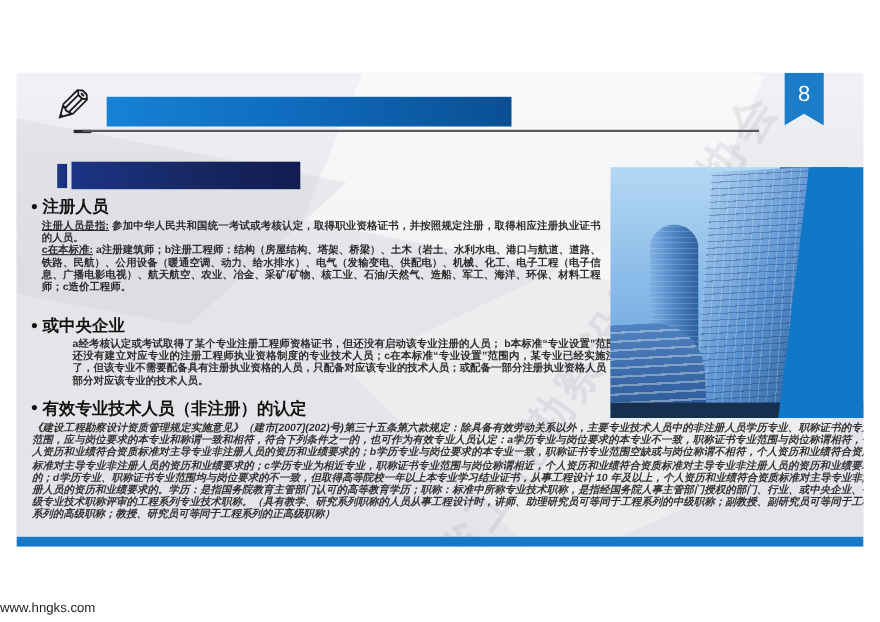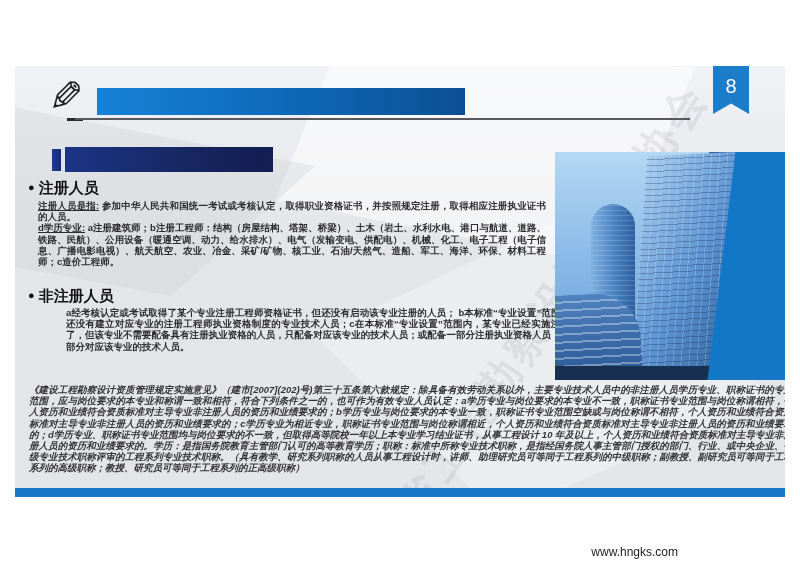--- a/index.html
+++ b/index.html
@@ -122,21 +122,21 @@
   .ph-base { position:absolute; left:0; bottom:0; width:100%; height:14px; background:#17304f; }
   .ph-band {
     position:absolute; left:182px; top:-12px; width:120px; height:260px;
     background:#1377c8; transform:rotate(7deg); transform-origin:top left;
   }
 
   
   .footer-bar { position:absolute; left:0; top:422px; width:770px; height:9px; background:#1778c8; }
   .footer-url {
     position:absolute; left:0; top:545px; width:678px;
-    text-align:right; font-size:12px; color:#1c1c1c;
+    text-align:left; font-size:12px; color:#1c1c1c;
   }
 </style>
 </head>
 <body>
 
 <div class="page">
 
   <div class="slide">
 
     <div class="facet f1"></div>
@@ -149,26 +149,27 @@
     <div class="title-bar"></div>
     <div class="head-rule"></div>
     <div class="page-badge">8</div>
 
     <div class="navy-chip"></div>
     <div class="navy-bar"></div>
 
     <div class="sec-head h1">注册人员</div>
     <div class="body-txt b1">
       <span class="lead">注册人员是指:</span><span> 参加中华人民共和国统一考试或考核认定，取得职业资格证书，并按照规定注册，取得相应注册执业证书的人员。</span><br>
-      <span class="lead">d学历专业:</span><span> a注册建筑师；b注册工程师：结构（房屋结构、塔架、桥梁）、土木（岩土、水利水电、港口与航道、道路、铁路、民航）、公用设备（暖通空调、动力、给水排水）、电气（发输变电、供配电）、机械、化工、电子工程（电子信息、广播电影电视）、航天航空、农业、冶金、采矿/矿物、核工业、石油/天然气、造船、军工、海洋、环保、材料工程师；c造价工程师。</span>
+      <span class="lead">c在本标准:</span><span> a注册建筑师；b注册工程师：结构（房屋结构、塔架、桥梁）、土木（岩土、水利水电、港口与航道、道路、铁路、民航）、公用设备（暖通空调、动力、给水排水）、电气（发输变电、供配电）、机械、化工、电子工程（电子信息、广播电影电视）、航天航空、农业、冶金、采矿/矿物、核工业、石油/天然气、造船、军工、海洋、环保、材料工程师；c造价工程师。</span>
     </div>
 
-    <div class="sec-head h2">非注册人员</div>
+    <div class="sec-head h2">或中央企业</div>
     <div class="body-txt b2">a经考核认定或考试取得了某个专业注册工程师资格证书，但还没有启动该专业注册的人员； b本标准“专业设置”范围内还没有建立对应专业的注册工程师执业资格制度的专业技术人员；c在本标准“专业设置”范围内，某专业已经实施注册了，但该专业不需要配备具有注册执业资格的人员，只配备对应该专业的技术人员；或配备一部分注册执业资格人员，一部分对应该专业的技术人员。</div>
 
+    <div class="sec-head h3">有效专业技术人员（非注册）的认定</div>
     <div class="body-txt b3">《建设工程勘察设计资质管理规定实施意见》（建市[2007](202)号)第三十五条第六款规定：除具备有效劳动关系以外，主要专业技术人员中的非注册人员学历专业、职称证书的专业范围，应与岗位要求的本专业和称谓一致和相符，符合下列条件之一的，也可作为有效专业人员认定：a学历专业与岗位要求的本专业不一致，职称证书专业范围与岗位称谓相符，个人资历和业绩符合资质标准对主导专业非注册人员的资历和业绩要求的；b学历专业与岗位要求的本专业一致，职称证书专业范围空缺或与岗位称谓不相符，个人资历和业绩符合资质标准对主导专业非注册人员的资历和业绩要求的；c学历专业为相近专业，职称证书专业范围与岗位称谓相近，个人资历和业绩符合资质标准对主导专业非注册人员的资历和业绩要求的；d学历专业、职称证书专业范围均与岗位要求的不一致，但取得高等院校一年以上本专业学习结业证书，从事工程设计 10 年及以上，个人资历和业绩符合资质标准对主导专业非注册人员的资历和业绩要求的。学历：是指国务院教育主管部门认可的高等教育学历；职称：标准中所称专业技术职称，是指经国务院人事主管部门授权的部门、行业、或中央企业、省级专业技术职称评审的工程系列专业技术职称。（具有教学、研究系列职称的人员从事工程设计时，讲师、助理研究员可等同于工程系列的中级职称；副教授、副研究员可等同于工程系列的高级职称；教授、研究员可等同于工程系列的正高级职称）</div>
 
     <div class="photo">
       <div class="ph-tower-back"></div>
       <div class="ph-tower-main"></div>
       <div class="ph-tower-round"></div>
       <div class="ph-bldg-left"></div>
       <div class="ph-base"></div>
       <div class="ph-band"></div>
     </div>

